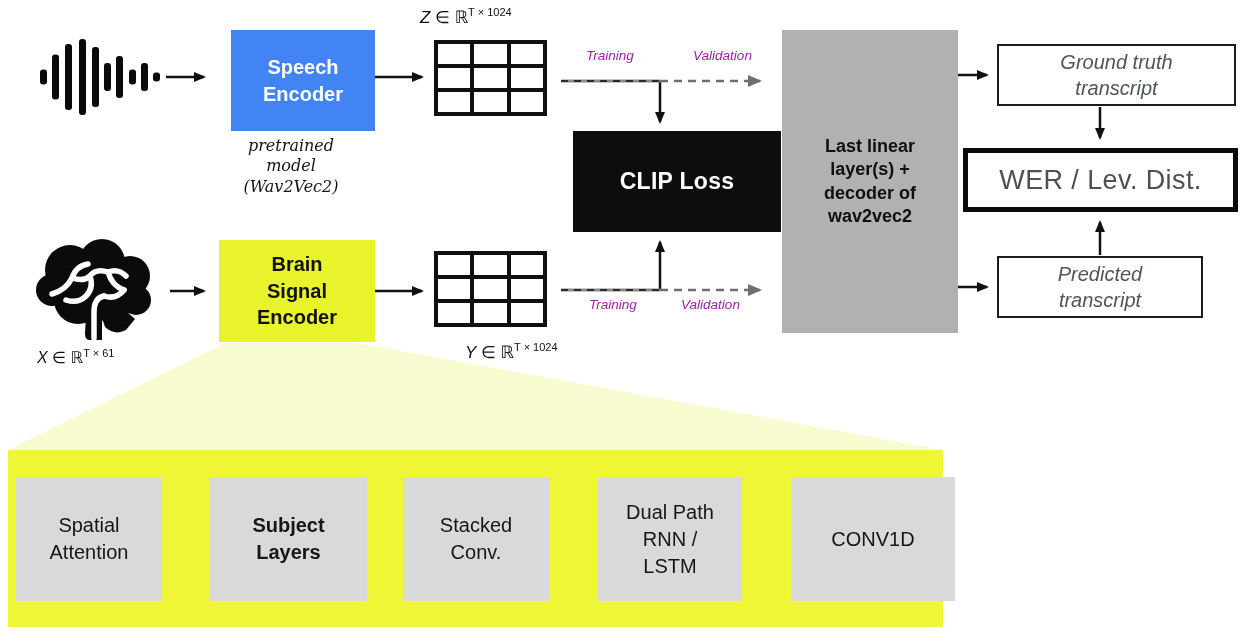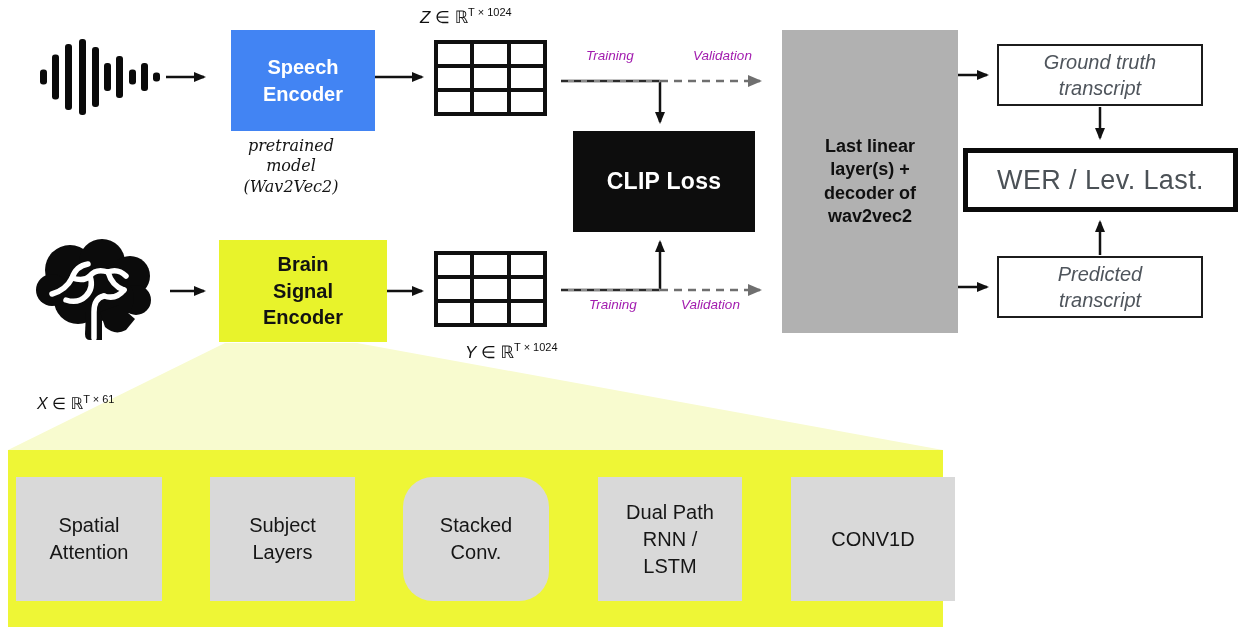--- a/index.html
+++ b/index.html
@@ -124,41 +124,41 @@
       <div class="cell"></div>
       <div class="cell"></div>
     <div class="cell"></div>
       <div class="cell"></div>
       <div class="cell"></div>
   </div>
 
   <div class="abs flowlab" style="left:570px;top:48px;width:80px;">Training</div>
   <div class="abs flowlab" style="left:680px;top:48px;width:85px;">Validation</div>
 
-  <div class="abs box clip" style="left:573px;top:131px;width:182px;height:101px;">
+  <div class="abs box clip" style="left:573px;top:131px;width:208px;height:101px;">
     <span class="lbl">CLIP Loss</span>
   </div>
 
   <div class="abs flowlab" style="left:573px;top:297px;width:80px;">Training</div>
   <div class="abs flowlab" style="left:668px;top:297px;width:85px;">Validation</div>
 
   <div class="abs box decoder" style="left:782px;top:30px;width:176px;height:303px;">
     <span class="lbl">Last linear
 layer(s) +
 decoder of
 wav2vec2</span>
   </div>
 
-  <div class="abs box outbox" style="left:997px;top:44px;width:206px;height:62px;">
+  <div class="abs box outbox" style="left:997px;top:44px;width:239px;height:62px;">
     <span class="lbl">Ground truth
 transcript</span>
   </div>
 
   <div class="abs box wer" style="left:963px;top:148px;width:275px;height:64px;">
-    <span class="lbl">WER / Lev. Last.</span>
+    <span class="lbl">WER / Lev. Dist.</span>
   </div>
 
   <div class="abs box outbox" style="left:997px;top:256px;width:206px;height:62px;">
     <span class="lbl">Predicted
 transcript</span>
   </div>
 
   <div class="abs" style="left:30px;top:238px;width:135px;height:108px;">
     <svg viewBox="0 0 135 108" width="135" height="108" xmlns="http://www.w3.org/2000/svg">
       <g fill="#0b0b0b">
@@ -177,25 +177,25 @@
         <path d="M42 40 Q54 44 60 38 Q66 30 78 34"></path>
         <path d="M78 34 Q88 30 96 38"></path>
         <path d="M60 38 Q64 50 56 58 Q48 66 36 62"></path>
         <path d="M78 34 Q82 48 94 52"></path>
         <path d="M94 52 Q86 62 74 58"></path>
         <path d="M64 100 L64 74 Q64 60 74 58"></path>
       </g>
     </svg>
   </div>
 
-  <div class="abs math" style="left:37px;top:347px;width:130px;font-size:16px;margin-top:46px;">
+  <div class="abs math" style="left:37px;top:347px;width:130px;font-size:16px;">
     <span class="var">X</span><span> ∈ ℝ</span><sup>T × 61</sup>
   </div>
 
-  <div class="abs box brainbox" style="left:219px;top:240px;width:168px;height:102px;">
+  <div class="abs box brainbox" style="left:219px;top:240px;width:156px;height:102px;">
     <span class="lbl">Brain
 Signal
 Encoder</span>
   </div>
 
   <div class="abs matrix" style="left:434px;top:251px;width:113px;height:76px;">
     <div class="cell"></div>
       <div class="cell"></div>
       <div class="cell"></div>
     <div class="cell"></div>
@@ -207,25 +207,25 @@
   </div>
 
   <div class="abs math" style="left:465px;top:341px;width:140px;">
     <span class="var">Y</span><span> ∈ ℝ</span><sup>T × 1024</sup>
   </div>
 
   <div class="abs box stage" style="left:16px;top:477px;width:146px;height:124px;">
     <span class="lbl">Spatial
 Attention</span>
   </div>
-  <div class="abs box stage" style="left:210px;top:477px;width:145px;height:124px;">
+  <div class="abs box stage" style="left:210px;top:477px;width:157px;height:124px;font-weight:bold;">
     <span class="lbl">Subject
 Layers</span>
   </div>
-  <div class="abs box stage" style="left:403px;top:477px;width:146px;height:124px;border-radius:30px;">
+  <div class="abs box stage" style="left:403px;top:477px;width:146px;height:124px;">
     <span class="lbl">Stacked
 Conv.</span>
   </div>
   <div class="abs box stage" style="left:598px;top:477px;width:144px;height:124px;">
     <span class="lbl">Dual Path
 RNN /
 LSTM</span>
   </div>
   <div class="abs box stage" style="left:791px;top:477px;width:164px;height:124px;">
     <span class="lbl">CONV1D</span>

